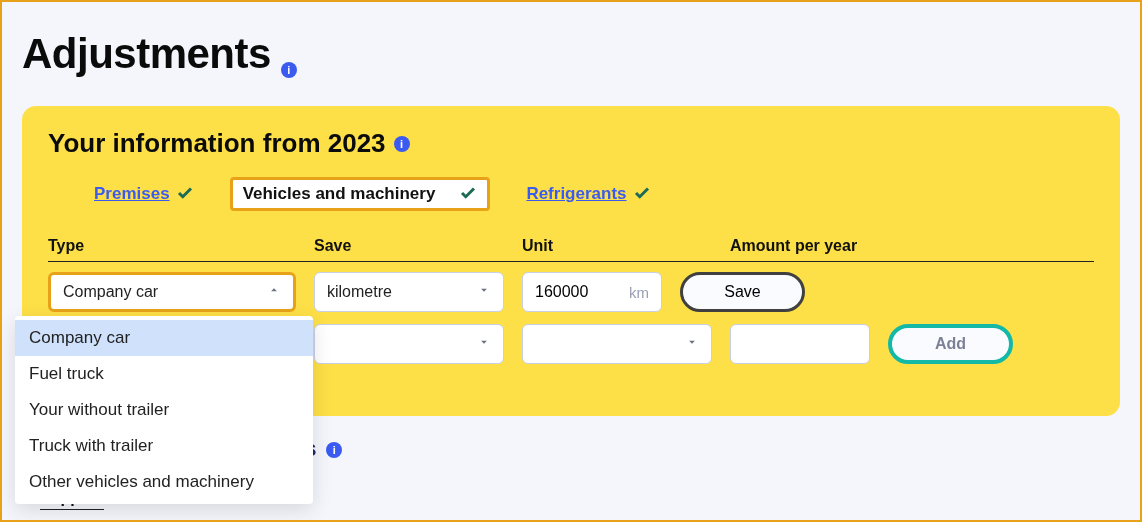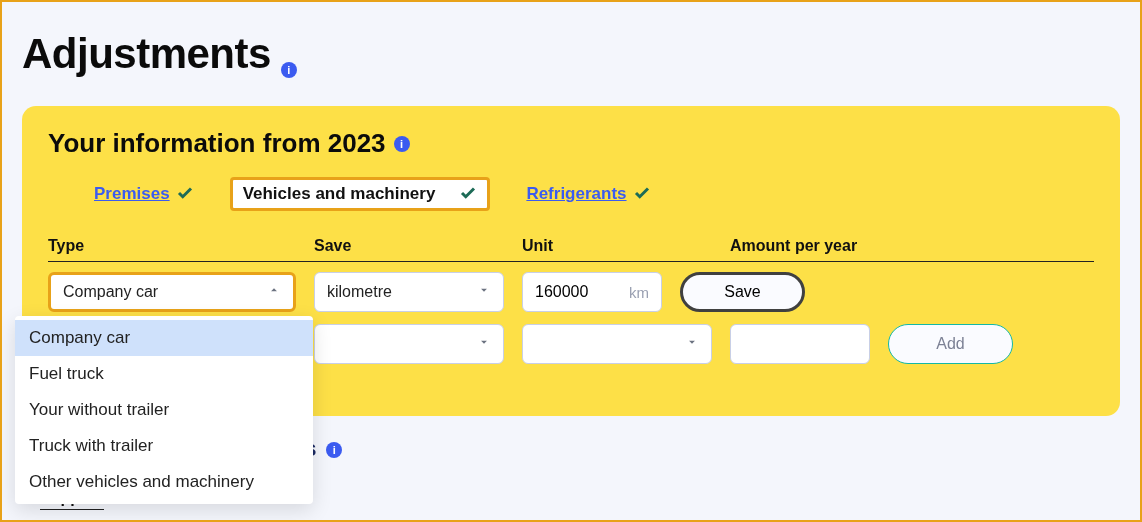--- a/index.html
+++ b/index.html
@@ -24,21 +24,21 @@
   .col-amt  { width: 140px; }
   .col-btn  { width: 125px; display: flex; justify-content: center; }
   .headers { font-weight: 700; font-size: 16px; color: #111; border-bottom: 1px solid #222; padding-bottom: 6px; margin-bottom: 10px; align-items: flex-end; }
   .row { display: flex; gap: 18px; align-items: center; margin-bottom: 12px; }
   .select, .textbox { height: 40px; background: #fff; border: 1px solid #c8cfe6; border-radius: 6px; display: flex; align-items: center; padding: 0 12px; font-size: 16px; color: #222; position: relative; }
   .select { justify-content: space-between; cursor: pointer; }
   .textbox input { border: none; outline: none; width: 100%; font-size: 16px; text-align: left; }
   .textbox .unit { color: #9aa0b2; font-size: 15px; margin-left: 6px; }
   .select.highlight { border: 3px solid #e8a219; }
   .chevron svg { width: 14px; height: 14px; }
-  .btn { height: 40px; border-radius: 22px; border: 1px solid #14b8a6; background: #fafbff; font-size: 16px; font-weight: 400; color: #222; display: flex; align-items: center; justify-content: center; cursor: pointer; width: 100%; }
+  .btn { height: 40px; border-radius: 22px; border: 4px solid #14b8a6; background: #fafbff; font-size: 16px; font-weight: 700; color: #222; display: flex; align-items: center; justify-content: center; cursor: pointer; width: 100%; }
   .btn.save { border: 3px solid #404040; color: #000; font-weight: 400; }
   .btn.add { color: #7c8195; }
   .dropdown { position: absolute; background: #fff; box-shadow: 0 6px 20px rgba(0,0,0,0.12); border-radius: 4px; width: 298px; z-index: 50; left: 13px; top: 314px; padding: 4px 0; }
   .dropdown .item { padding: 8px 14px; font-size: 17px; color: #222; cursor: pointer; }
   .dropdown .item.selected { background: #cfe1fb; }
   .partial { position: absolute; left: 294px; top: 434px; font-size: 22px; font-weight: 800; color: #1b2a63; letter-spacing: -0.3px; pointer-events: none; }
   .supplier-row { position: absolute; left: 38px; bottom: 10px; display: flex; align-items: center; gap: 6px; font-weight: 700; font-size: 16px; color: #111; }
   .supplier-row .label { border-bottom: 1px solid #222; padding-bottom: 2px; }
 </style>
 </head>

